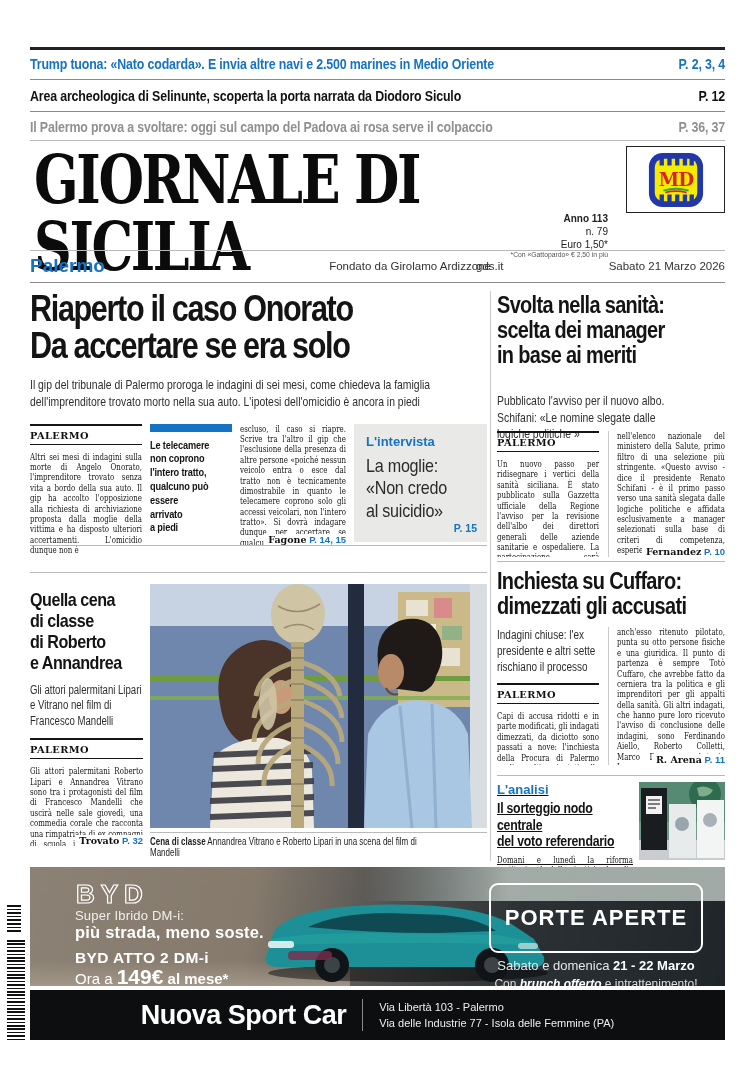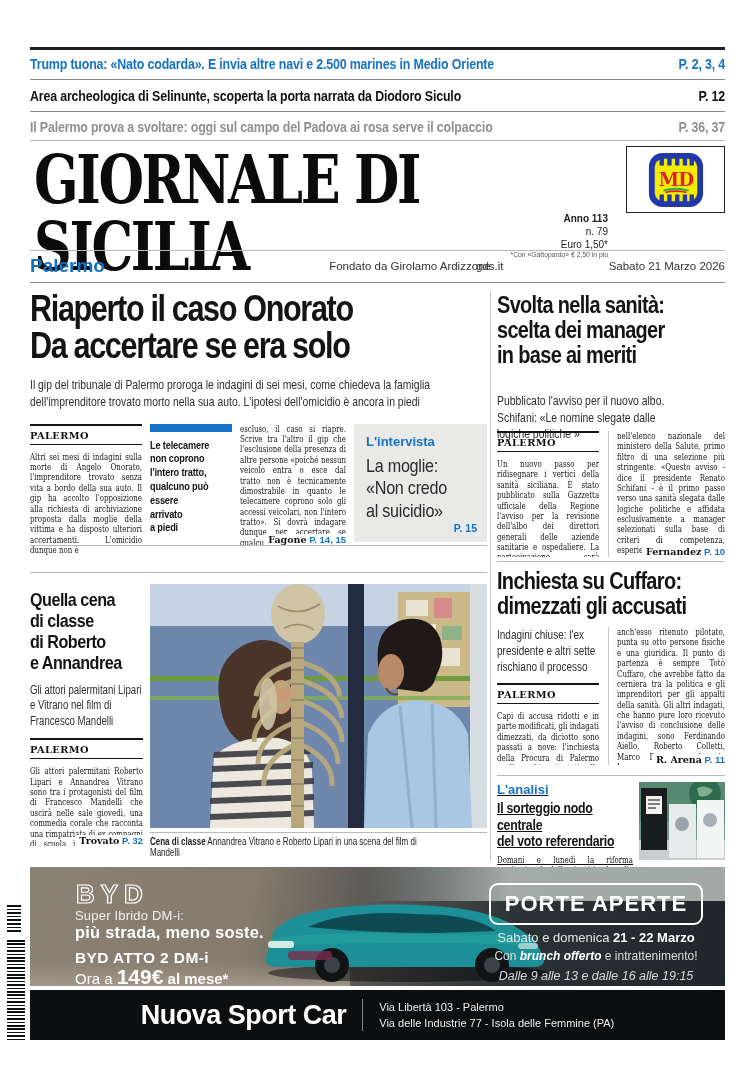--- a/index.html
+++ b/index.html
@@ -51,21 +51,21 @@
   
   .ad{position:absolute;left:30px;top:867px;width:695px;height:119px;overflow:hidden;color:#fff;
       background:linear-gradient(100deg,#8b8174 0%,#857a6c 32%,#565553 50%,#2b3134 70%,#1f2529 100%);}
   .ad-sky{position:absolute;right:0;top:0;width:52%;height:34px;background:linear-gradient(to left,#b7c1bb 60%,rgba(183,193,187,0));opacity:.85;}
   .ad-road{position:absolute;left:0;bottom:0;width:46%;height:26px;background:linear-gradient(to top,#a19687,rgba(161,150,135,0));}
   .ad-line1{font-size:13px;color:rgba(255,255,255,.88);letter-spacing:.2px;}
   .ad-line2{font-weight:bold;font-size:16.5px;letter-spacing:.2px;}
   .ad-model{font-weight:bold;font-size:15.5px;letter-spacing:.4px;}
   .ad-offer{font-size:15px;}
   .ad-offer .big{font-weight:bold;font-size:21px;}
-  .porte-box{display:inline-block;border:2.5px solid #fff;border-radius:9px;padding:6px 14px;font-weight:bold;font-size:22px;letter-spacing:1px;}
+  .porte-box{display:inline-block;border:2.5px solid #fff;border-radius:9px;padding:20px 14px;font-weight:bold;font-size:22px;letter-spacing:1px;}
   .porte-line{font-size:13px;color:#e6e6e6;margin-top:5px;}
   .porte-line .b{font-weight:bold;color:#fff;}
   .porte-brunch{font-size:12px;color:#ddd;margin-top:4px;}
   .porte-brunch .bi{font-weight:bold;font-style:italic;color:#fff;}
   .porte-hours{font-size:12.5px;font-style:italic;color:#d9d9d9;margin-top:6px;}
   .dealer{position:absolute;left:30px;top:990px;width:695px;height:50px;background:#0c0e10;color:#fff;display:flex;align-items:center;justify-content:center;}
   .dealer-name{font-size:27px;font-weight:bold;letter-spacing:-.5px;}
   .dealer-sep{width:1px;height:32px;background:#8a8a8a;margin:0 16px;}
   .dealer-addr{font-size:11px;line-height:1.5;color:#eee;}
   .barcode{position:absolute;left:7px;top:940px;width:18px;height:100px;

